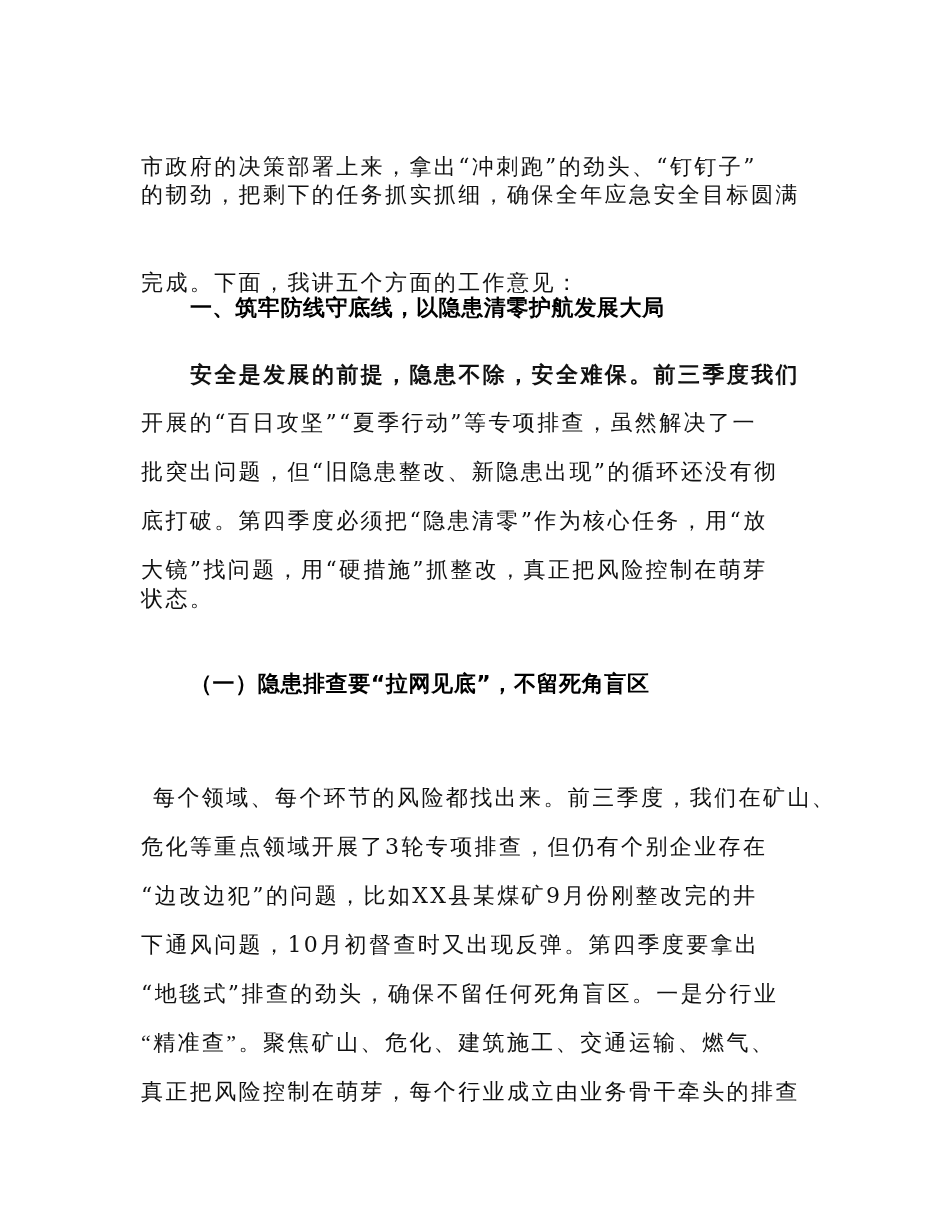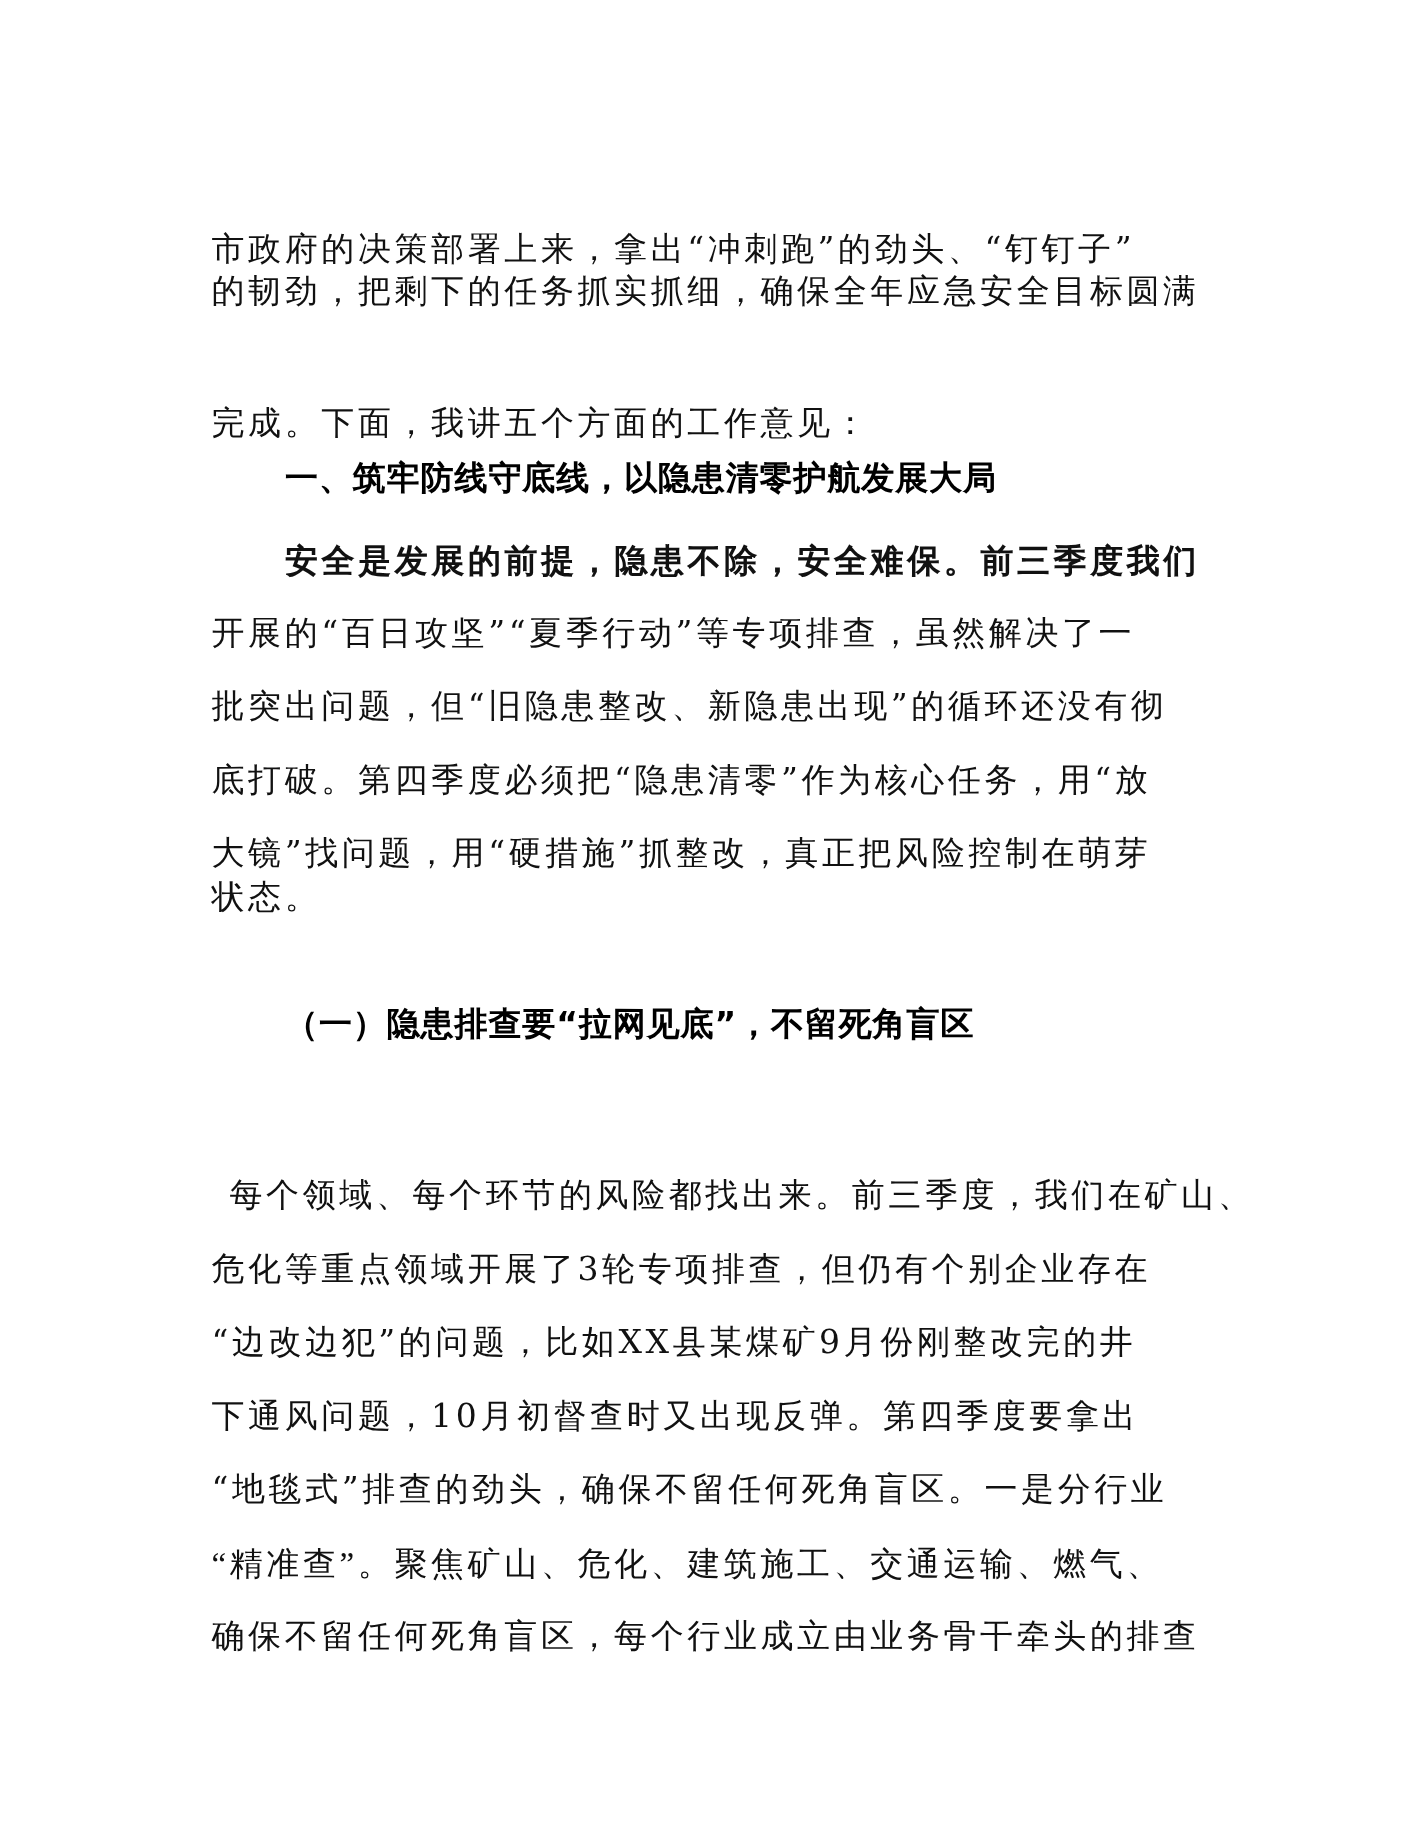--- a/index.html
+++ b/index.html
@@ -15,21 +15,21 @@
       letter-spacing: 2.4px;
       line-height: 30px;
     }
     .indent { left: 190px; }
     .heading {
       font-family: "DejaVu Sans", "Liberation Sans", sans-serif;
       font-weight: bold;
       letter-spacing: 0.6px;
       color: #000000;
     }
-    .h1 { left: 190px; margin-top: 12px; }
+    .h1 { left: 190px; }
     .h2 { left: 190px; }
   </style>
 </head>
 <body>
 
 <div class="page">
 
   <div class="line" style="top:131px;margin-top:21px;">市政府的决策部署上来，拿出“冲刺跑”的劲头、“钉钉子”</div>
   <div class="line" style="top:180px;">的韧劲，把剩下的任务抓实抓细，确保全年应急安全目标圆满</div>
   <div class="line" style="top:229px;margin-top:39px;">完成。下面，我讲五个方面的工作意见：</div>
@@ -44,14 +44,14 @@
   <div class="line" style="top:584px;">状态。</div>
 
   <div class="line heading h2" style="top:669px;">（一）隐患排查要“拉网见底”，不留死角盲区</div>
 
   <div class="line" style="top:783px;margin-left:12px;">每个领域、每个环节的风险都找出来。前三季度，我们在矿山、</div>
   <div class="line" style="top:832px;">危化等重点领域开展了3轮专项排查，但仍有个别企业存在</div>
   <div class="line" style="top:881px;">“边改边犯”的问题，比如XX县某煤矿9月份刚整改完的井</div>
   <div class="line" style="top:930px;">下通风问题，10月初督查时又出现反弹。第四季度要拿出</div>
   <div class="line" style="top:979px;">“地毯式”排查的劲头，确保不留任何死角盲区。一是分行业</div>
   <div class="line" style="top:1028px;font-family:Liberation Serif, serif;">“精准查”。聚焦矿山、危化、建筑施工、交通运输、燃气、</div>
-  <div class="line" style="top:1077px;">确保不留任何死角盲区，每个行业成立由业务骨干牵头的排查</div>
+  <div class="line" style="top:1077px;">真正把风险控制在萌芽，每个行业成立由业务骨干牵头的排查</div>
 </div>
 
 </body></html>

